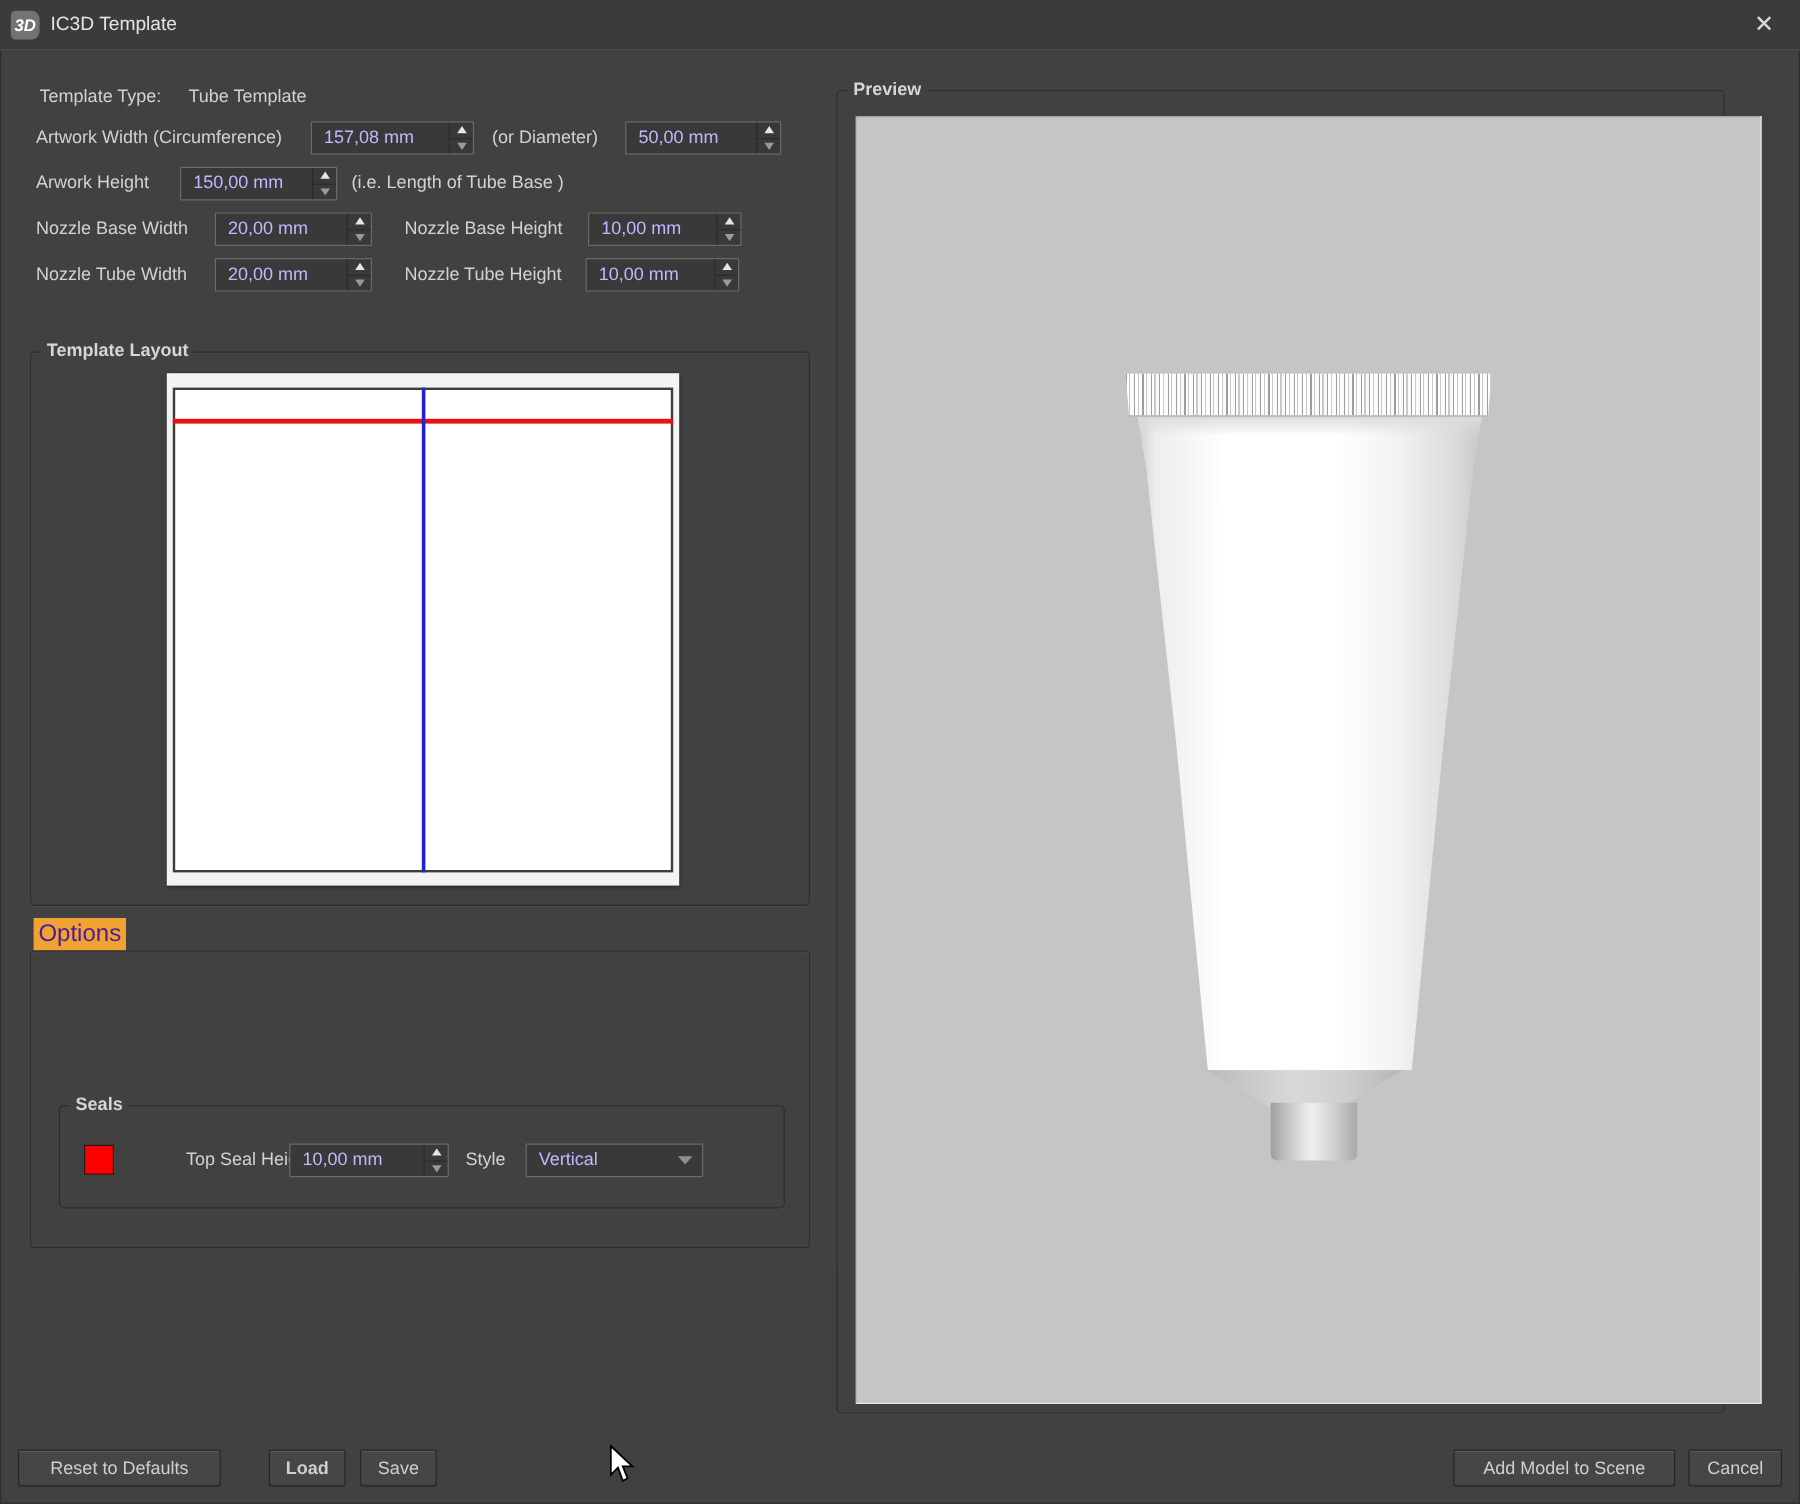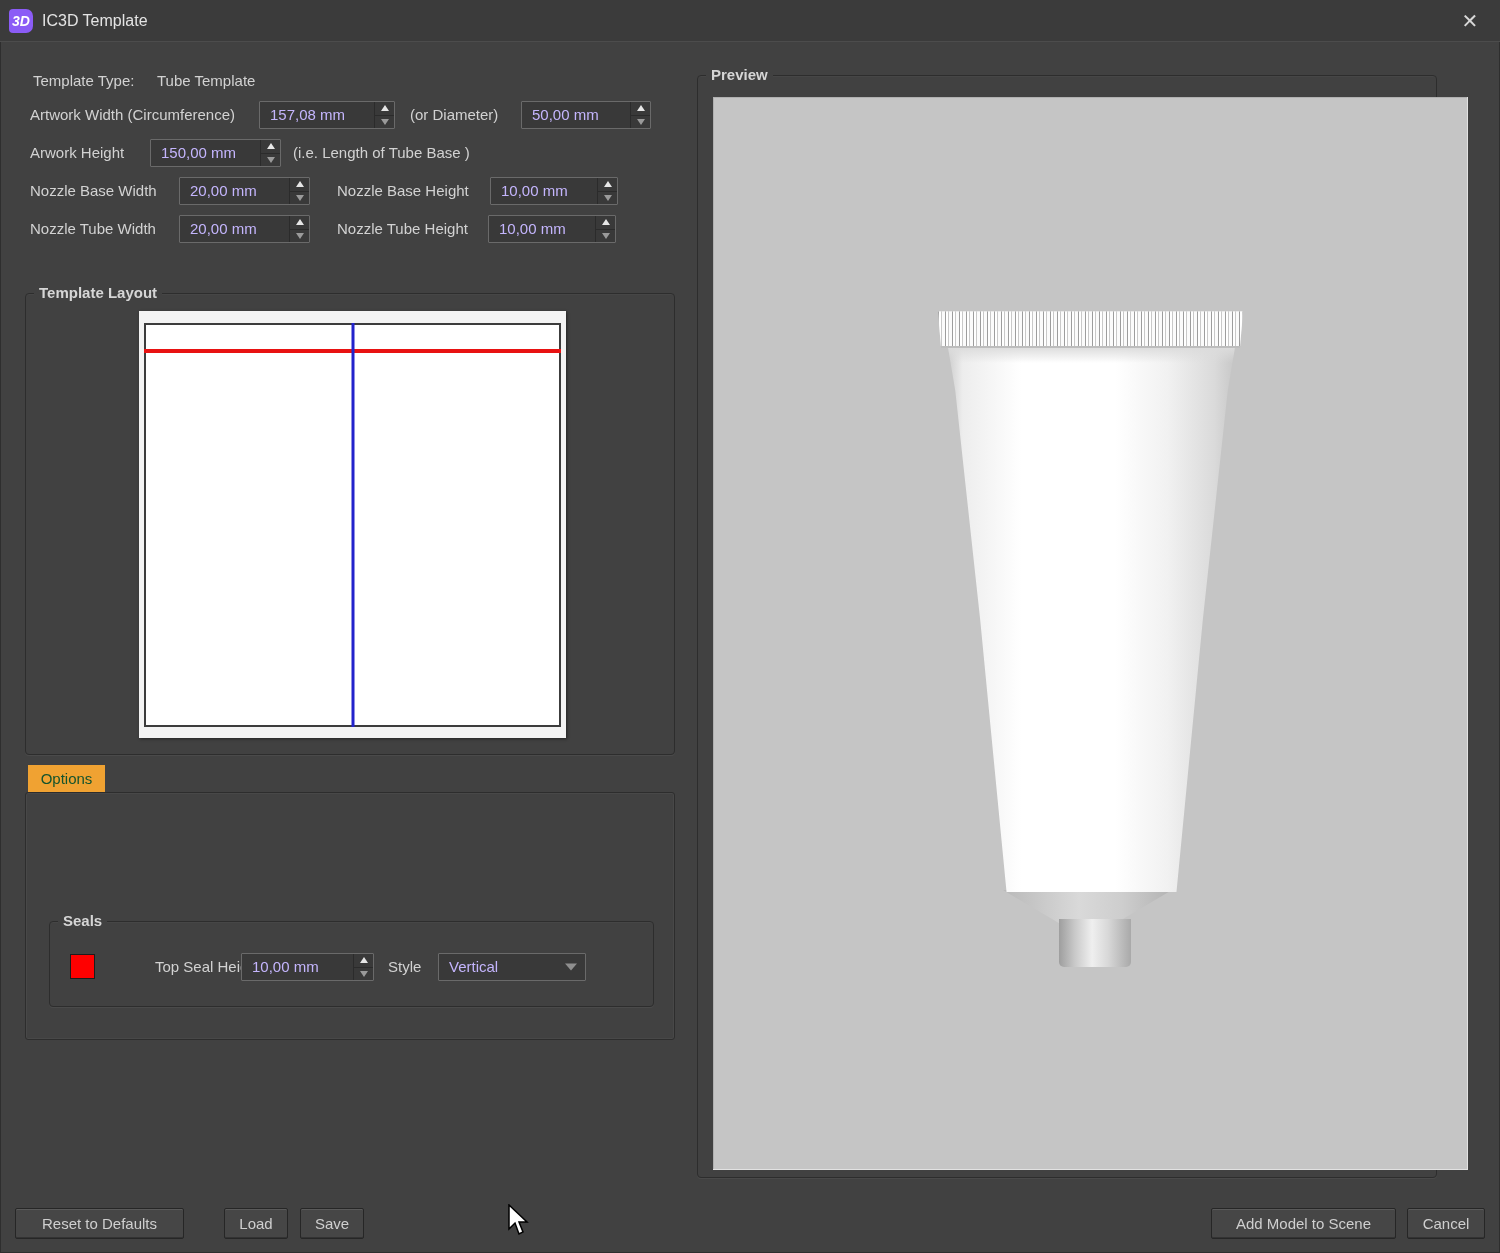--- a/index.html
+++ b/index.html
@@ -9,21 +9,21 @@
     background:#414141; overflow:hidden;
     box-shadow: inset 0 0 0 1px #2e2e2e;
   }
   
   .titlebar {
     position:absolute; left:0; top:0; right:0; height:42px;
     background:#3b3b3b; border-bottom:1px solid #4c4c4c;
   }
   .logo {
     position:absolute; left:9px; top:9px; width:24px; height:24px;
-    background:#8b5cf6; border-radius:4px 7px 7px 4px;
+    background:#737373; border-radius:4px 7px 7px 4px;
     color:#fff; font-weight:bold; font-style:italic; font-size:14px;
     text-align:center; line-height:24px;
   }
   .title-text {
     position:absolute; left:42px; top:0; line-height:42px;
     color:#e4e4e4; font-size:16px;
   }
   .close-x {
     position:absolute; right:12px; top:0; width:36px; height:42px;
     color:#d8d8d8; font-size:20px; text-align:center; line-height:42px;
@@ -82,22 +82,22 @@
   }
   .tl-redline {
     position:absolute; left:-2px; right:-2px; top:24px; height:4px;
   }
   .tl-blueline {
     position:absolute; top:-2px; bottom:-2px; left:50%; width:3px;
     transform:translateX(-50%);
   }
   
   .tab {
-    position:absolute; text-align:center; font-size:15px;
-    line-height:27px; color:#14532d;
+    position:absolute; text-align:center; font-size:20px;
+    line-height:27px; color:#4c1d95;
   }
   .panel {
     position:absolute; border:1px solid #2d2d2d; border-radius:3px;
     box-shadow: inset 0 0 0 1px rgba(255,255,255,0.04);
   }
   
   .swatch {
     position:absolute; width:25px; height:25px;
     border:1px solid #1c1c1c;
   }
@@ -263,21 +263,21 @@
     <div class="gb-label">Preview</div>
     <div class="pv-canvas">
       <div class="tube-shoulder"></div>
       <div class="tube-nozzle"></div>
       <div class="tube-body"></div>
       <div class="tube-crimp"></div>
     </div>
   </div>
 
   <div class="btn" style="left:15px; top:1208px; width:169px;">Reset to Defaults</div>
-  <div class="btn" style="left:224px; top:1208px; width:64px;">Load</div>
+  <div class="btn" style="left:224px; top:1208px; width:64px;font-weight:bold;">Load</div>
   <div class="btn" style="left:300px; top:1208px; width:64px;">Save</div>
   <div class="btn" style="left:1211px; top:1208px; width:185px;">Add Model to Scene</div>
   <div class="btn" style="left:1407px; top:1208px; width:78px;">Cancel</div>
 
   <svg class="cursor" viewBox="0 0 22 34">
     <polygon points="1,1 1,25 7,19 11,30 15,28 11,18 19,18" fill="#ffffff" stroke="#000000" stroke-width="1.5"></polygon>
   </svg>
 
 </div>
 

